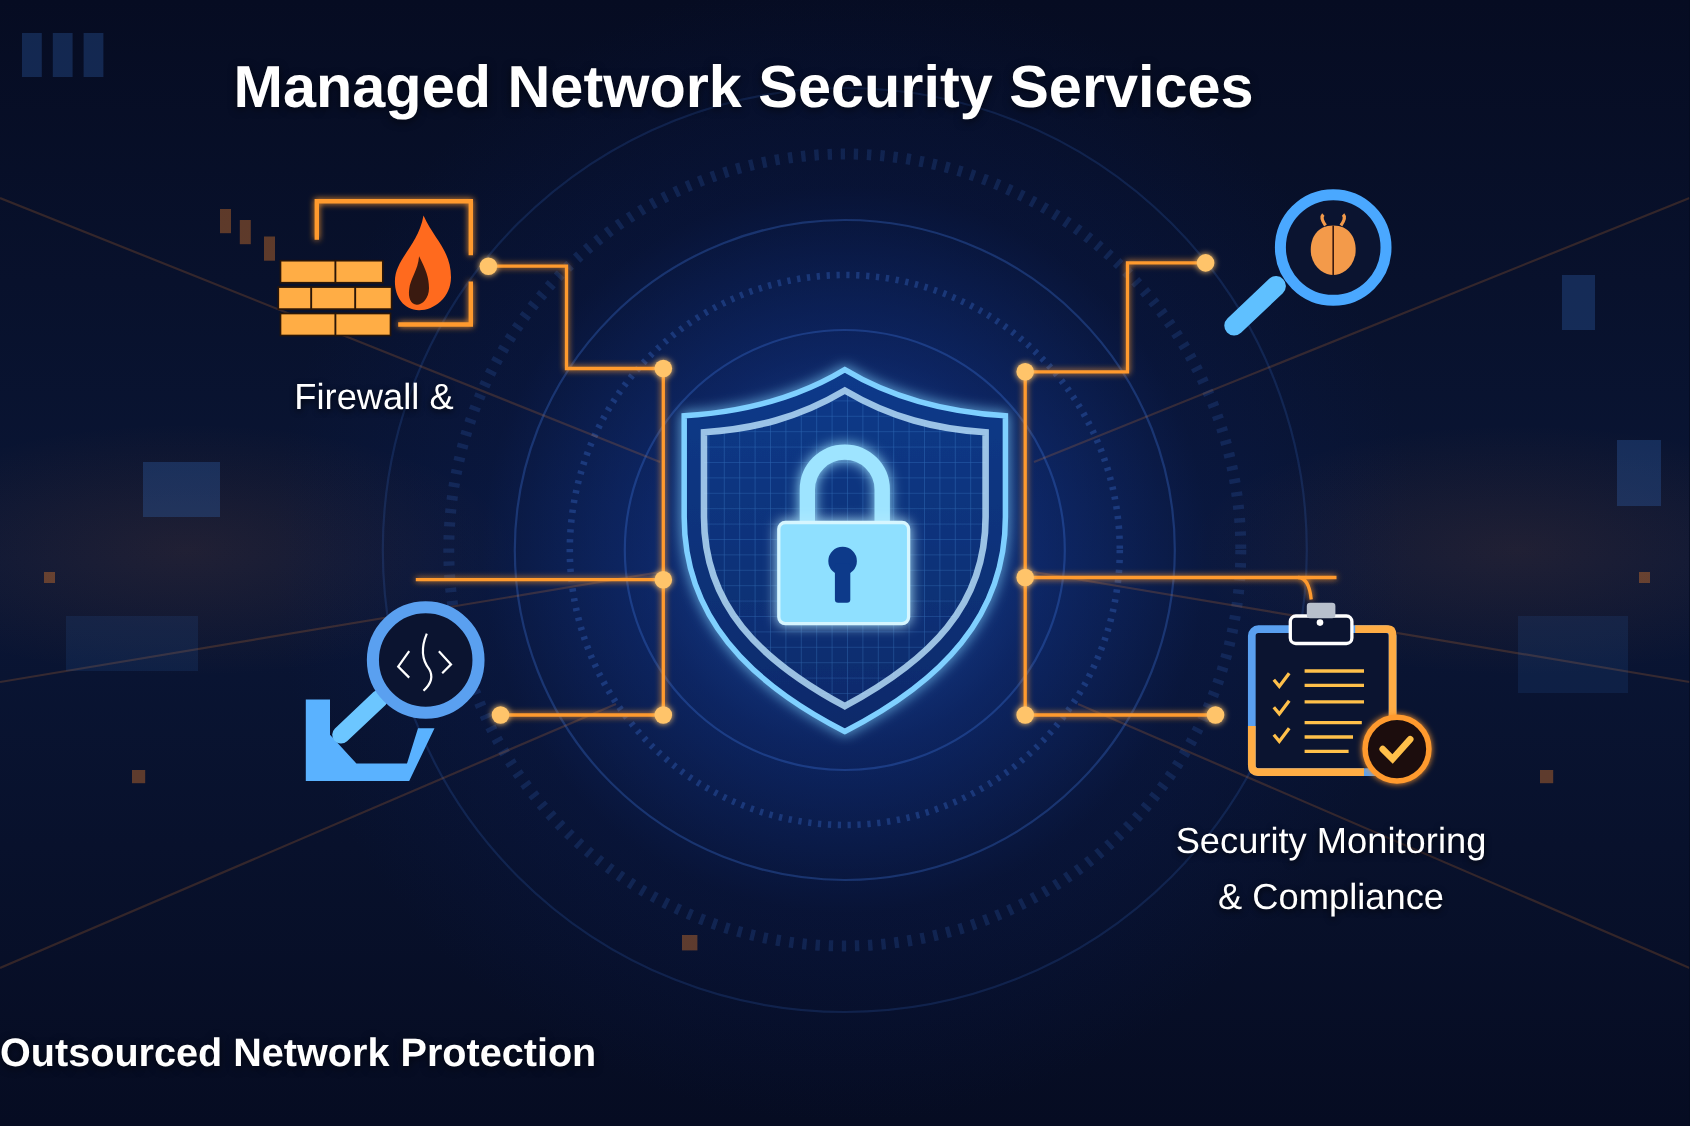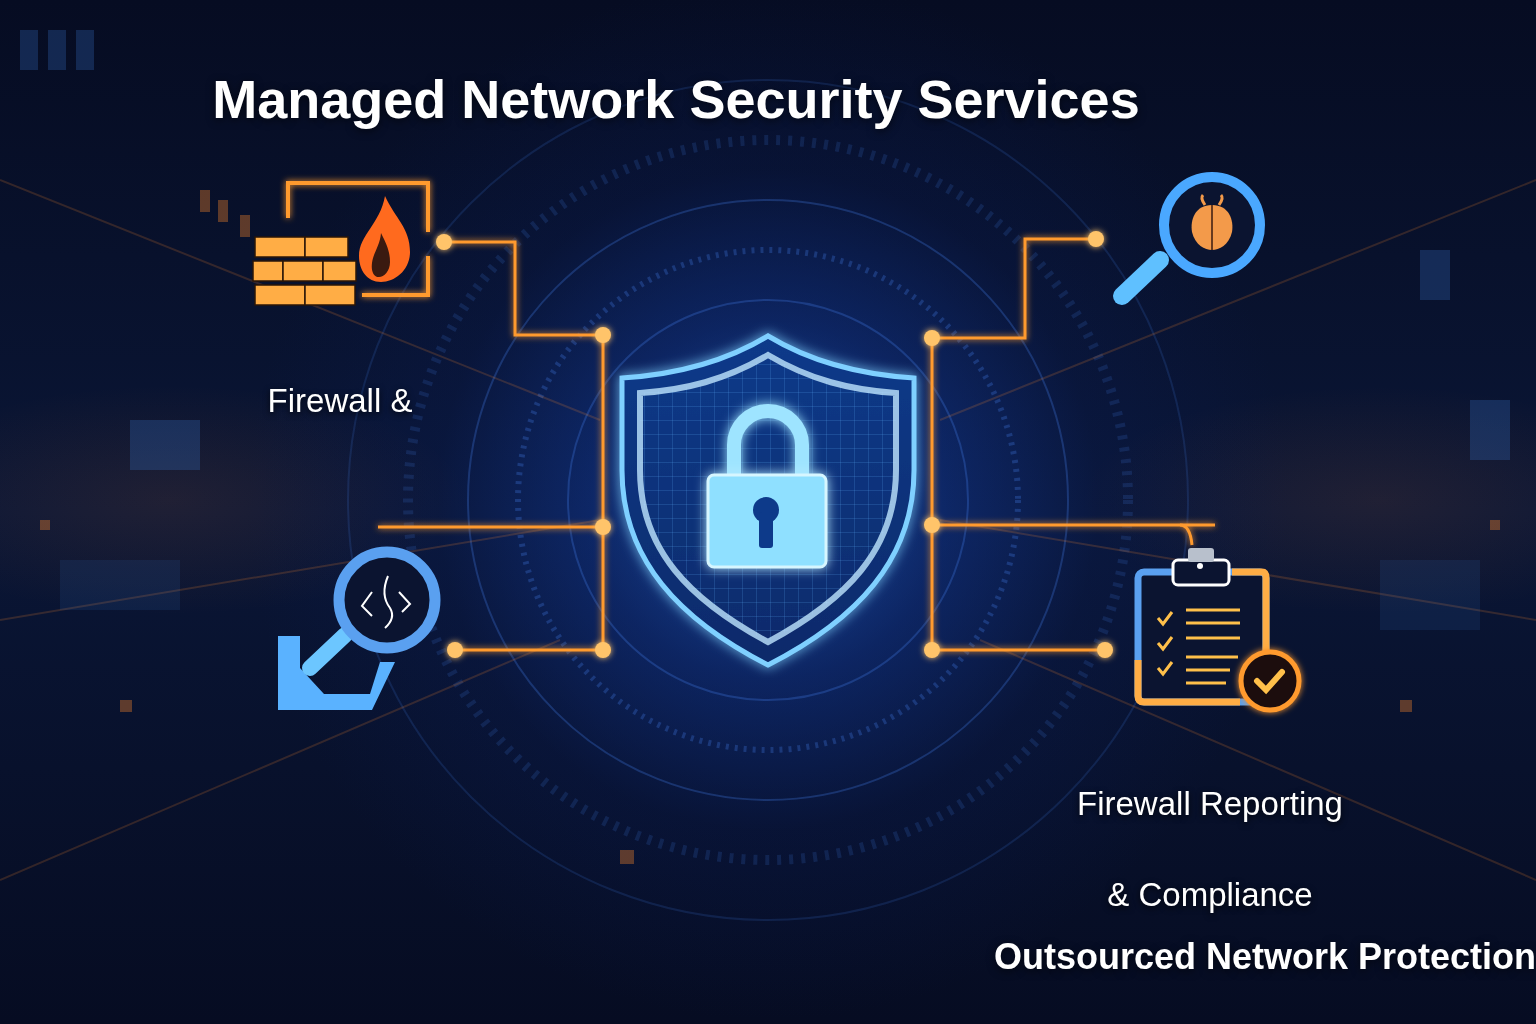--- a/index.html
+++ b/index.html
@@ -5,24 +5,24 @@
   html, body { margin:0; padding:0; }
   body { width:1536px; height:1024px; overflow:hidden; background:#050b1e; position:relative; font-family:"Liberation Sans", sans-serif; }
   .bg { position:absolute; inset:0;
     background:
       radial-gradient(circle at 768px 500px, rgba(40,120,255,0.55) 0px, rgba(20,70,190,0.35) 180px, rgba(10,30,90,0.25) 330px, rgba(5,12,35,0) 520px),
       radial-gradient(ellipse at 170px 500px, rgba(230,120,40,0.10) 0, rgba(0,0,0,0) 300px),
       radial-gradient(ellipse at 1380px 500px, rgba(230,120,40,0.10) 0, rgba(0,0,0,0) 300px),
       linear-gradient(180deg,#060c22 0%,#0a1636 50%,#060c22 100%);
   }
   .rings { position:absolute; left:0; top:0; }
-  .title { position:absolute; left:0; width:1352px; top:48px; text-align:center; color:#fff; font-weight:bold; font-size:54px; letter-spacing:0px; text-shadow:0 2px 8px rgba(0,0,0,0.6);margin-top:20px; }
-  .subtitle { position:absolute; left:0; width:1536px; top:936px; text-align:right; color:#fff; font-weight:bold; font-size:36px; text-shadow:0 2px 8px rgba(0,0,0,0.6); }
+  .title { position:absolute; left:0; width:1352px; top:48px; text-align:center; color:#fff; font-weight:bold; font-size:54px; letter-spacing:0px; text-shadow:0 2px 8px rgba(0,0,0,0.6); }
+  .subtitle { position:absolute; left:0; width:1536px; top:936px; text-align:left; color:#fff; font-weight:bold; font-size:36px; text-shadow:0 2px 8px rgba(0,0,0,0.6); }
   .label { position:absolute; color:#fff; font-size:33px; line-height:51px; text-align:center; text-shadow:0 2px 6px rgba(0,0,0,0.8); }
-  .label span { display:block;margin-top:40px; }
+  .label span { display:block; }
   .svg-layer { position:absolute; left:0; top:0; }
 </style>
 </head>
 <body>
 
 <div class="bg"></div>
 
 <svg class="rings" width="1536" height="1024" viewBox="0 0 1536 1024">
   <g fill="none" stroke="#4a8cff" stroke-opacity="0.25">
     <circle cx="768" cy="500" r="200" stroke-width="2"></circle>
@@ -177,17 +177,17 @@
 <div class="title">Managed Network Security Services</div>
 
 <div class="label" style="left:190px; width:300px; top:335px;">
   <span>Firewall &amp;</span>
 </div>
 <div class="label" style="left:1030px; width:350px; top:335px;">
 </div>
 <div class="label" style="left:200px; width:300px; top:738px;">
 </div>
 <div class="label" style="left:1030px; width:360px; top:738px;">
-  <span>Firewall Reporting</span>
+  <span>Security Monitoring</span>
   <span>&amp; Compliance</span>
 </div>
 
 <div class="subtitle">Outsourced Network Protection</div>
 
 </body></html>

